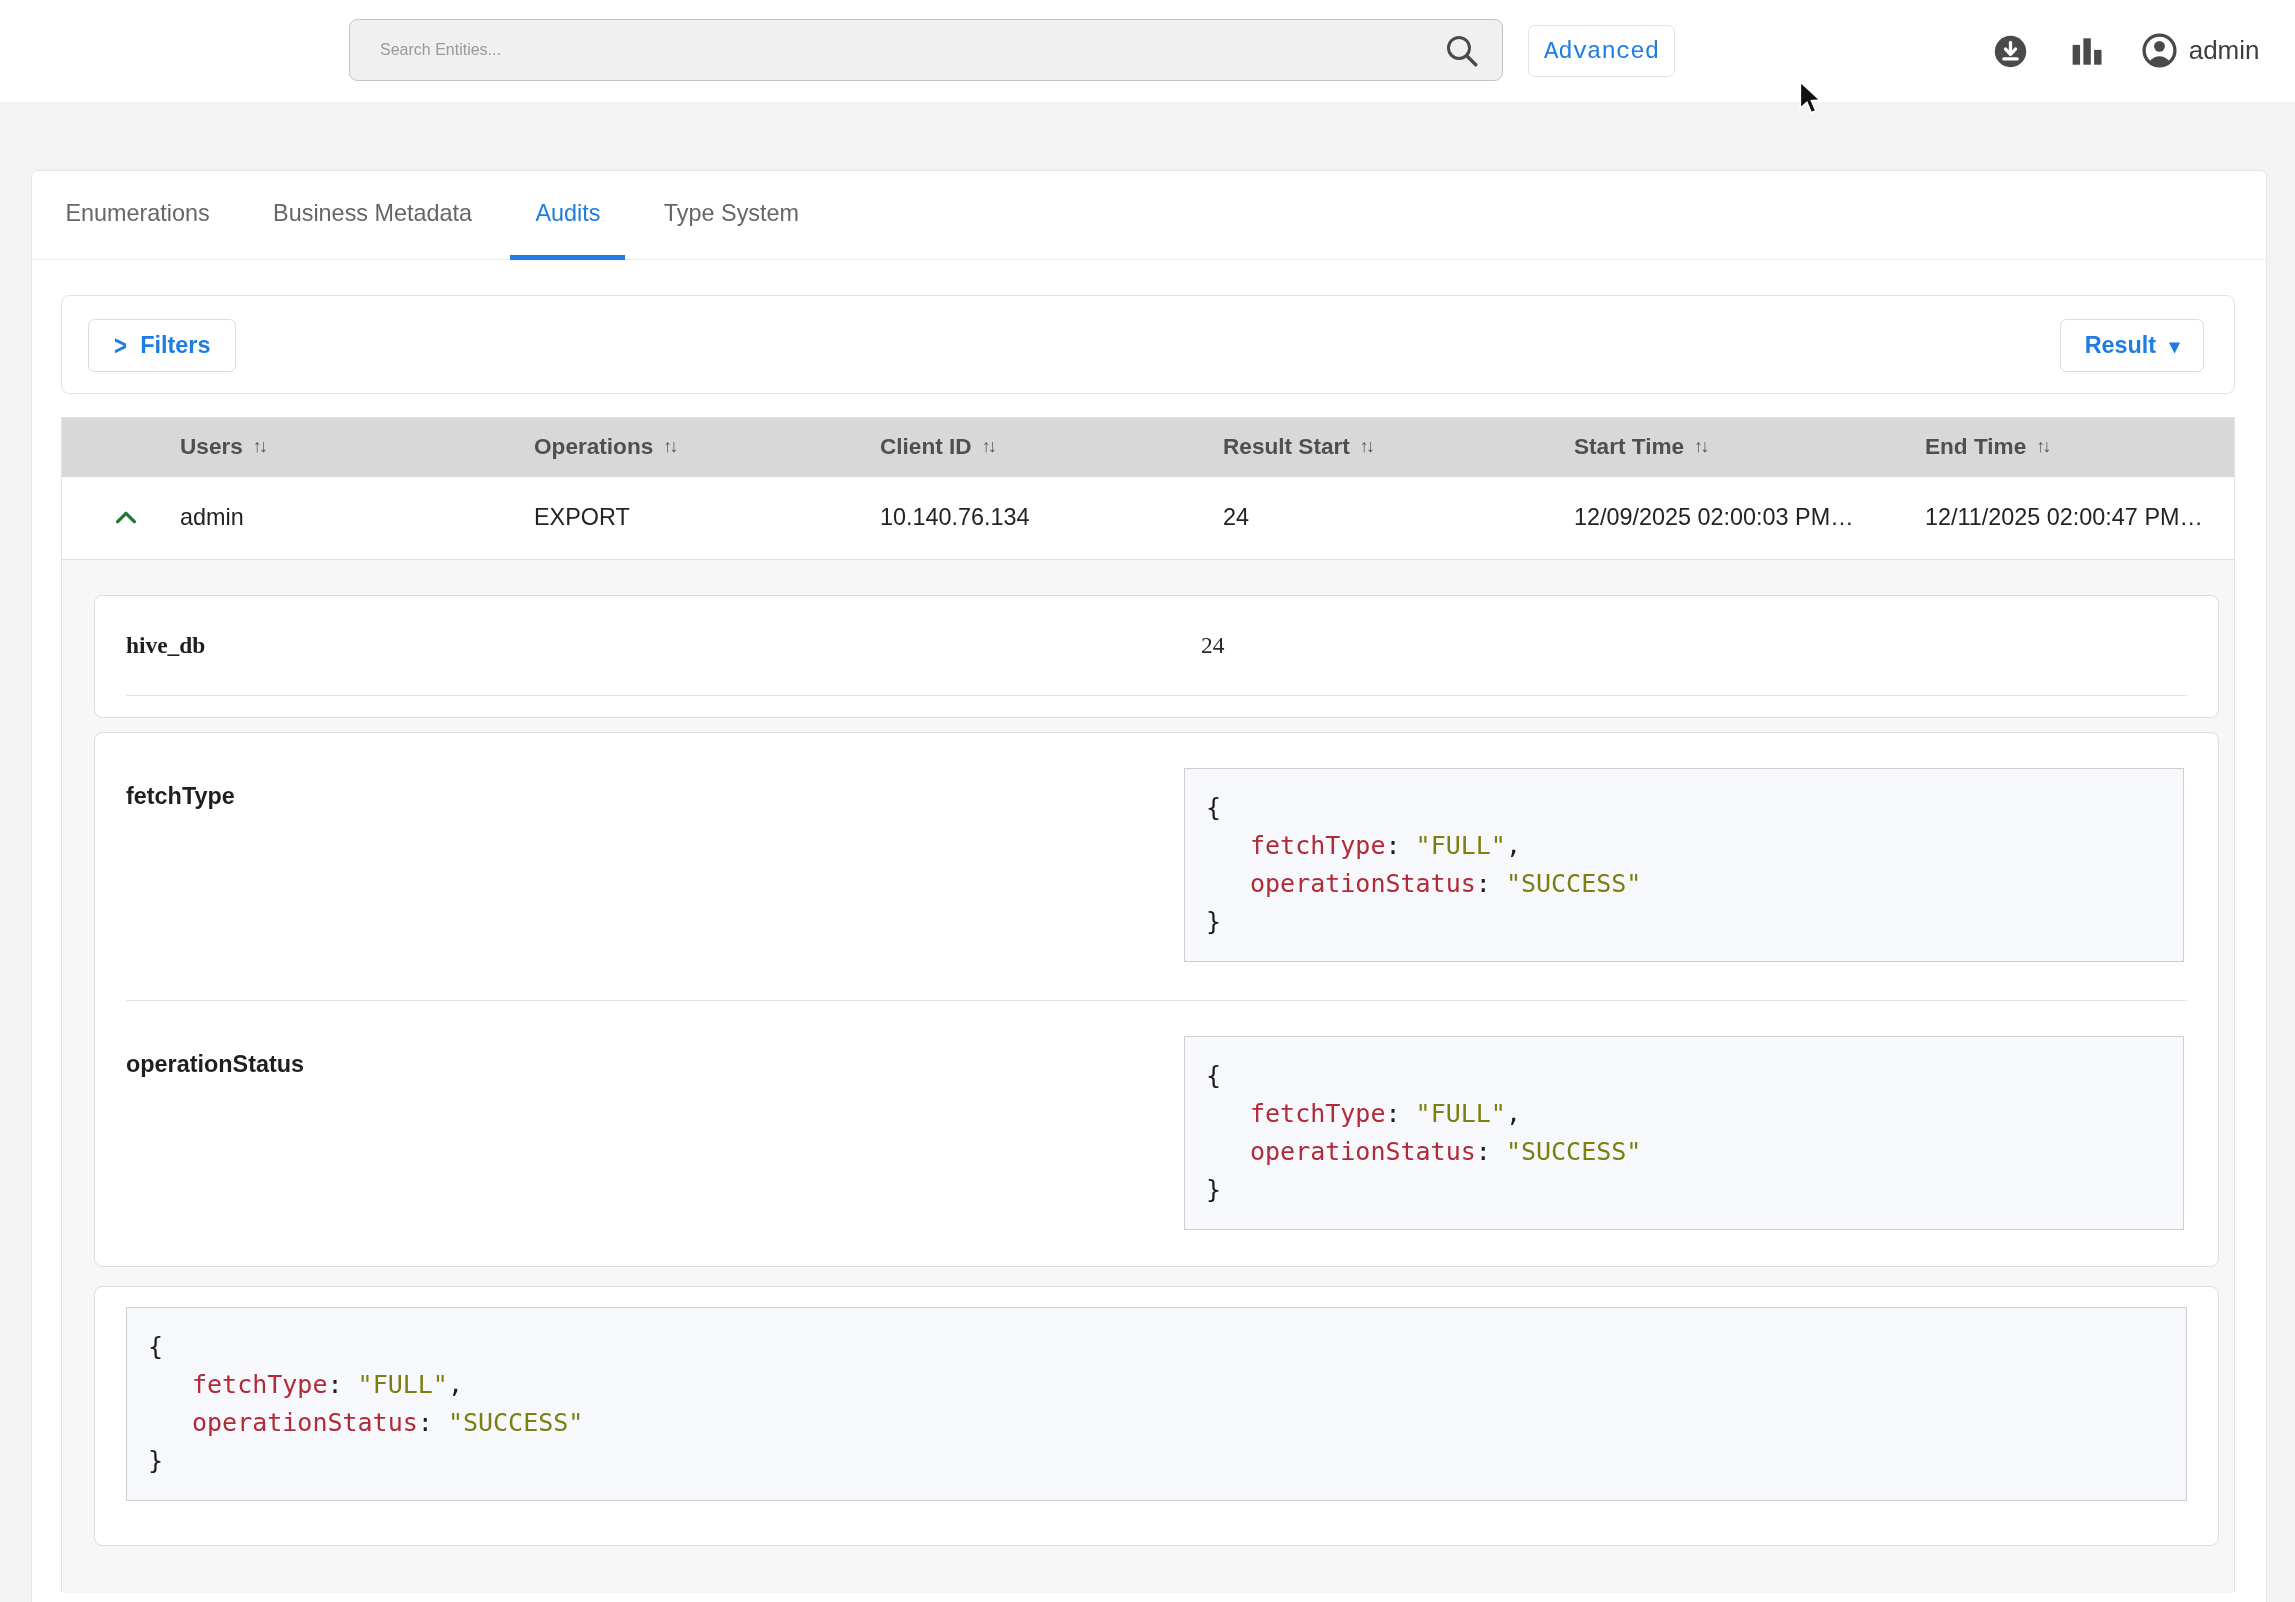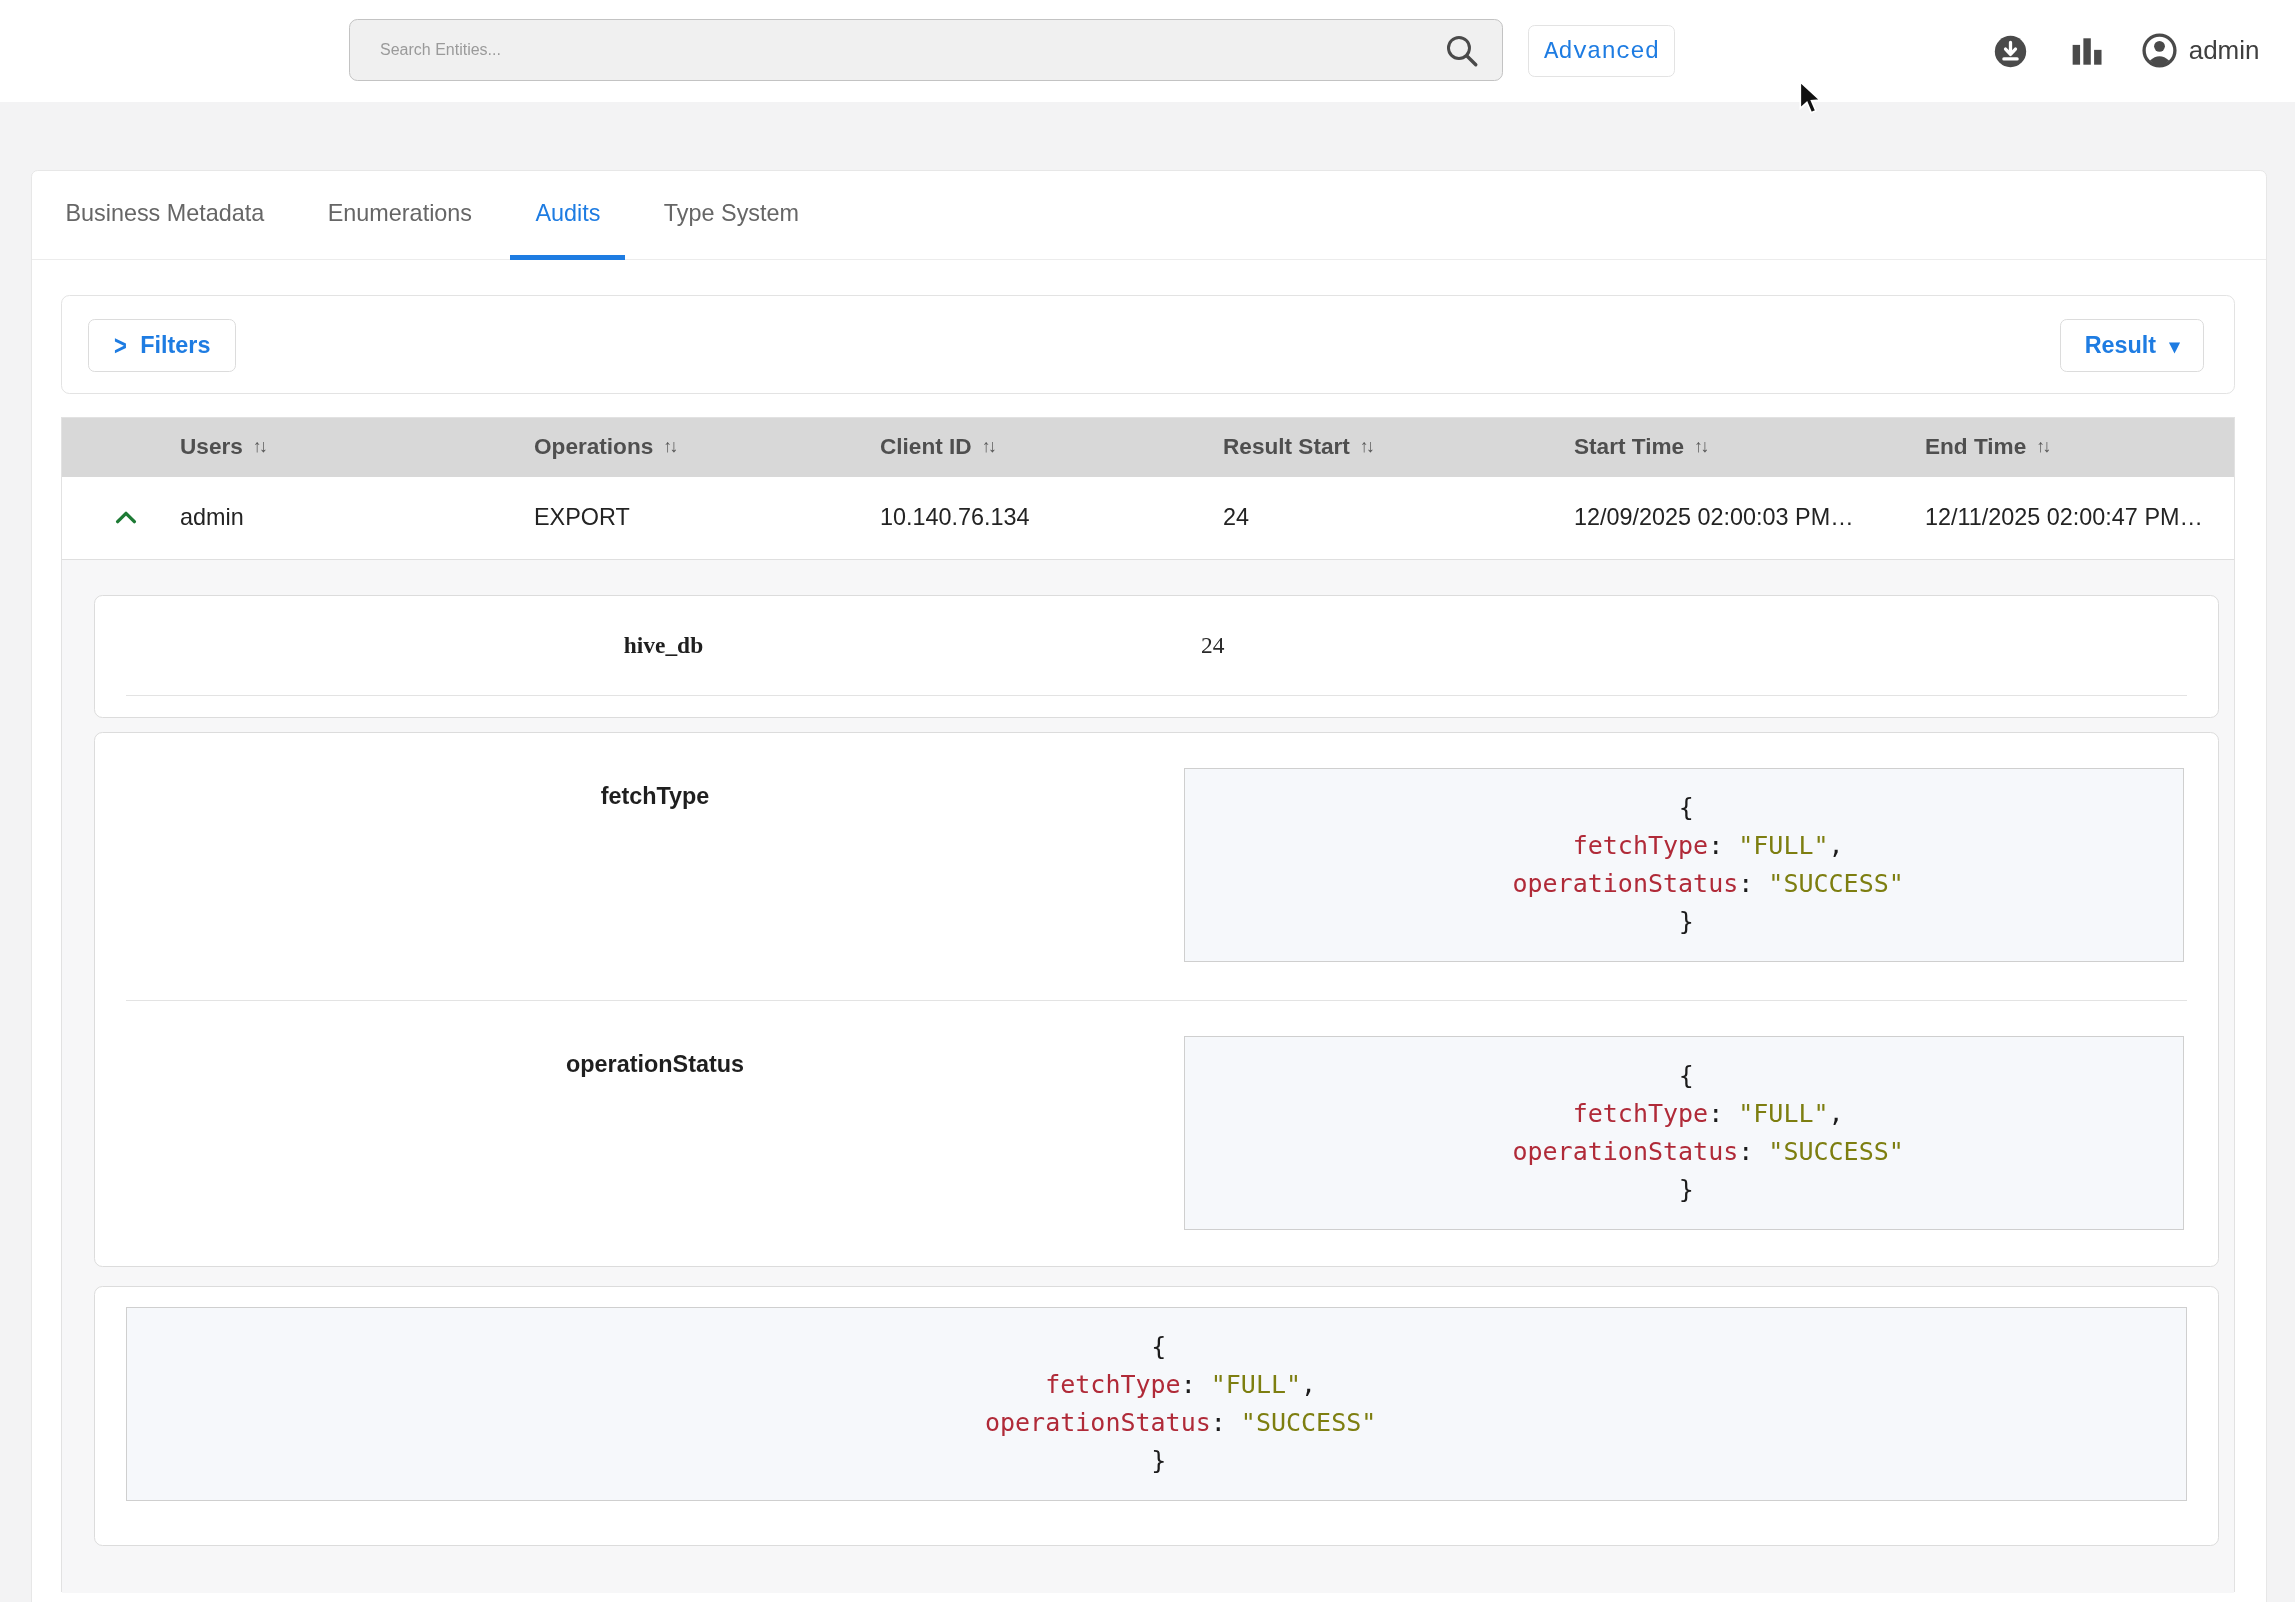--- a/index.html
+++ b/index.html
@@ -68,21 +68,21 @@
   .columns-btn {
     position:absolute; right:30px; top:23.4px; height:53px; padding:0 23.4px;
     background:#fff; border:0.8px solid #dcdcdc; border-radius:6.7px;
     color:#1e7ce2; font-size:23.4px; font-weight:bold; cursor:pointer;
     display:inline-flex; align-items:center; gap:13.4px;
     font-family:"Liberation Sans", sans-serif;
   }
   .columns-btn .caret { font-size:20px; }
 
   
-  .audit-table { margin:22.6px 31px 0 29px; border:0.8px solid #e2e2e2; height:1175px;text-align:center; }
+  .audit-table { margin:22.6px 31px 0 29px; border:0.8px solid #e2e2e2; height:1175px; }
   .thead, .trow {
     display:grid;
     grid-template-columns:354px 346px 343px 351px 351px 1fr;
   }
   .thead { background:#d8d8d8; height:59px; }
   .th {
     display:flex; align-items:center; padding-left:118px;
     font-size:22.6px; font-weight:bold; color:#4f4f4f; white-space:nowrap; cursor:pointer;
   }
   .sort-glyph { font-size:17.6px; color:#5a5a5a; letter-spacing:-2.5px; margin-left:10px; position:relative; top:-0.8px; }
@@ -163,22 +163,22 @@
   </button>
 </div>
 
 <svg class="cursor" width="33" height="37" viewBox="0 0 20 22">
   <path d="M2 1 L2 17 L6 13.4 L8.6 19.6 L11.4 18.4 L8.8 12.4 L14 12 Z" fill="#111" stroke="#fff" stroke-width="1"></path>
 </svg>
 
 <div class="card">
 
   <div class="tabs">
+    <div class="tab">Enumerations</div>
     <div class="tab">Business Metadata</div>
-    <div class="tab">Enumerations</div>
     <div class="tab active">Audits</div>
     <div class="tab">Type System</div>
   </div>
 
   <div class="filters-panel">
     <button class="filters-btn">
       <span class="chev">&gt;</span>
       <span>Filters</span>
     </button>
     <button class="columns-btn">

